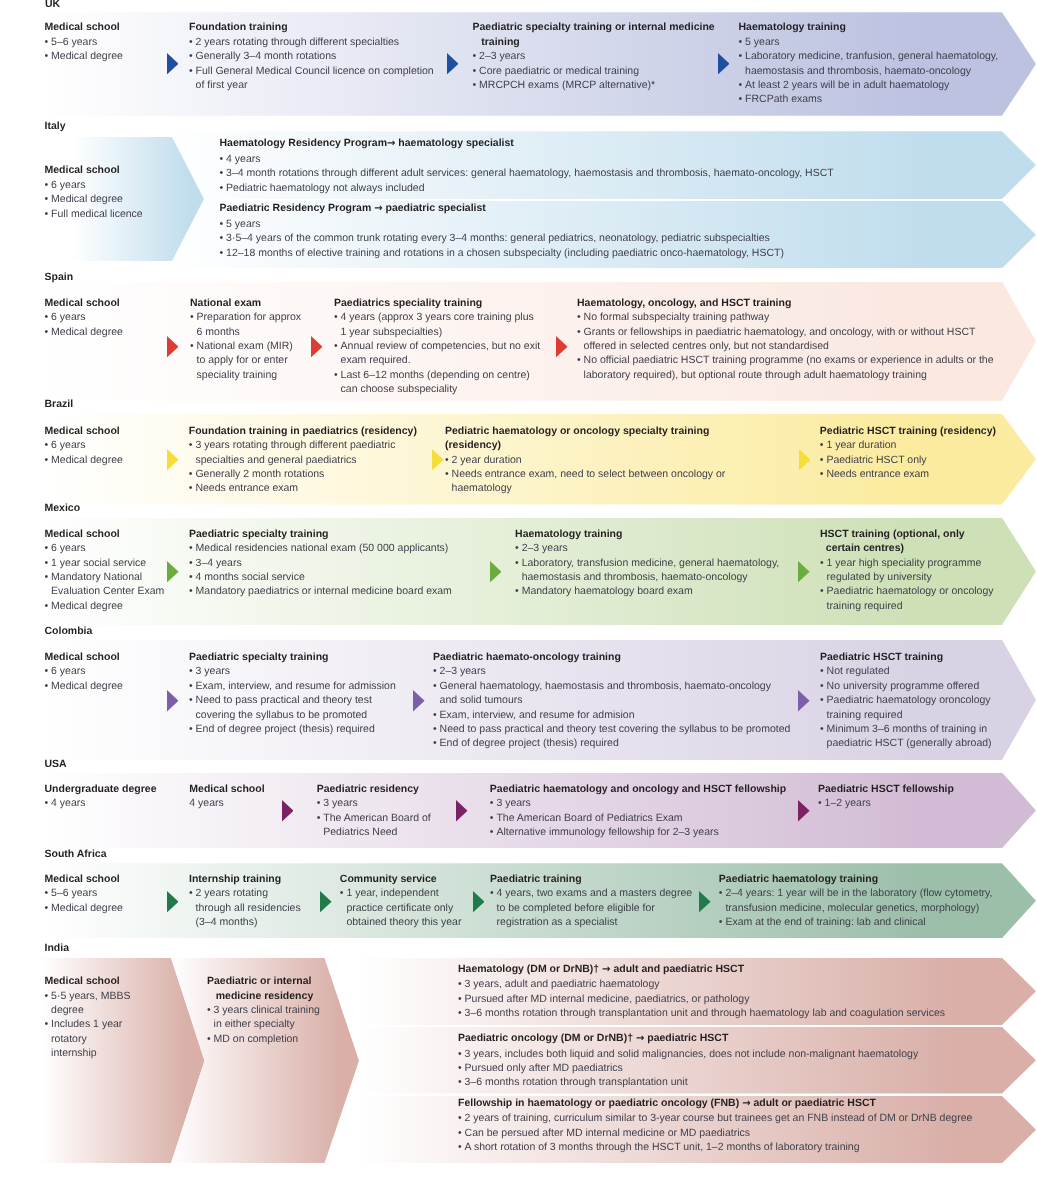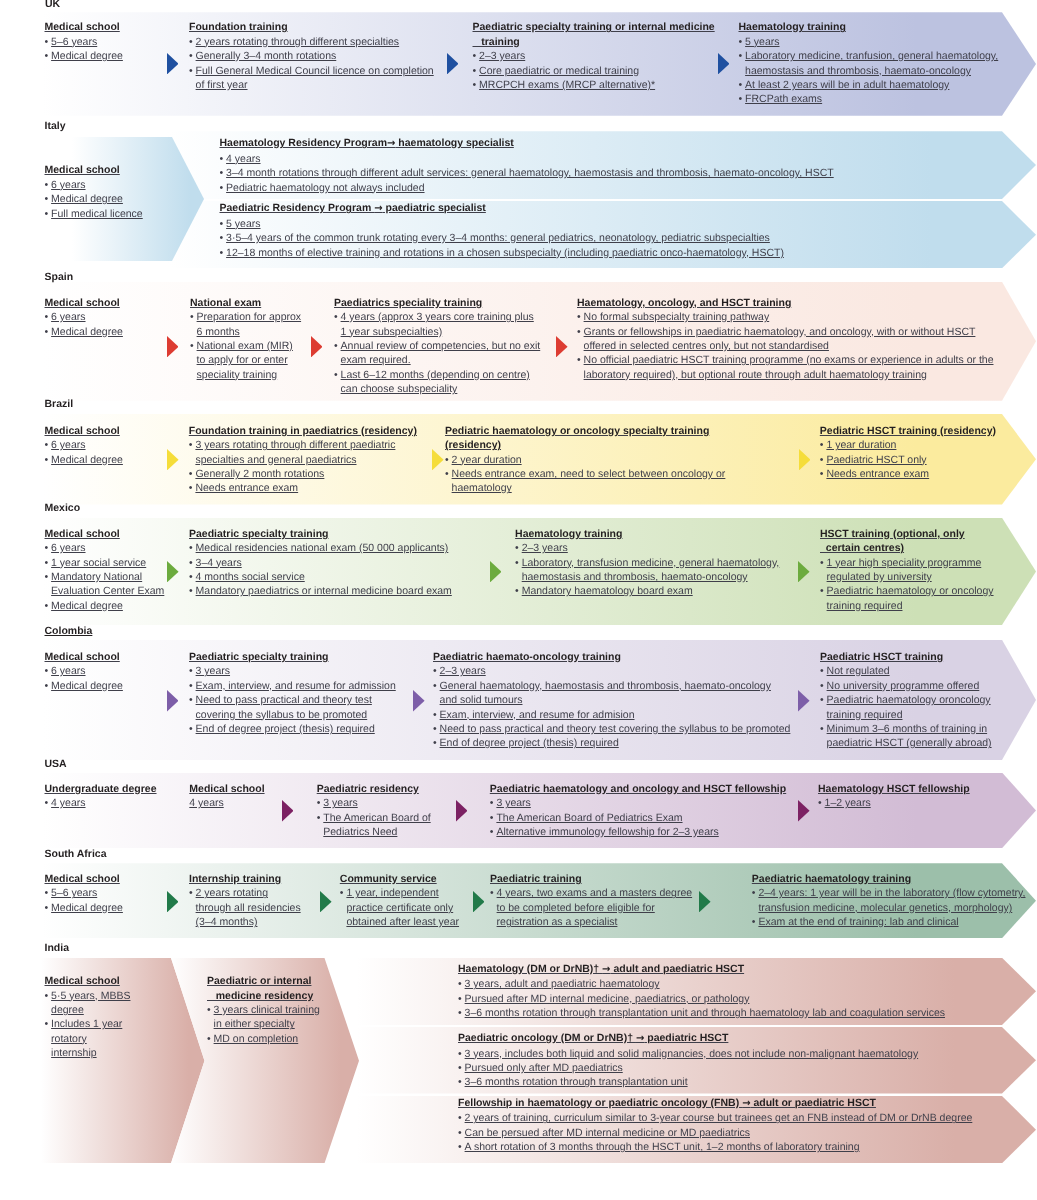--- a/index.html
+++ b/index.html
@@ -4,21 +4,21 @@
 <style>
   html,body{margin:0;padding:0;background:#ffffff;}
   body{width:1037px;height:1200px;position:relative;overflow:hidden;
        font-family:"Liberation Sans",sans-serif;color:#3a3a45;
        -webkit-font-smoothing:antialiased;
        text-rendering:geometricPrecision;}
   #stage{position:absolute;left:0;top:0;width:1037px;height:1200px;overflow:hidden;}
   .country-label{position:absolute;font-size:10.5px;font-weight:bold;color:#231f20;
        line-height:12px;white-space:pre;}
   .band{position:absolute;}
-  .col{position:absolute;font-size:10.5px;line-height:14.4px;color:#3f3f4a;white-space:pre;text-decoration:underline;}
+  .col{position:absolute;font-size:10.5px;line-height:14.4px;color:#3f3f4a;white-space:pre;}
   .col .h{font-weight:bold;color:#231f20;}
   .col .li{position:relative;padding-left:6.6px;}
   .col .li>.bu{position:absolute;left:0px;top:0px;}
   .tri{position:absolute;}
   .arw{font-family:"DejaVu Sans",sans-serif;font-size:10px;letter-spacing:0;}
 </style>
 </head>
 <body>
 
 <div id="stage">
@@ -92,60 +92,60 @@
     <div class="band" style="left: 42px; top: 639.8px; width: 994px; height: 120.2px; clip-path: polygon(0% 0%, 96.579% 0%, 100% 50%, 96.579% 100%, 0% 100%); background: linear-gradient(to right, rgb(255, 255, 255) 0%, rgb(217, 210, 228) 88%, rgb(217, 210, 228) 100%);"></div>
     <svg class="tri" width="11.6" height="21.4" viewBox="0 0 11.6 21.4" style="left: 166.9px; top: 690.2px;">
       <path d="M0 0 L11.6 10.7 L0 21.4 Z" fill="#7d5ea8"></path>
     </svg>
     <svg class="tri" width="11.6" height="21.4" viewBox="0 0 11.6 21.4" style="left: 413px; top: 690.2px;">
       <path d="M0 0 L11.6 10.7 L0 21.4 Z" fill="#7d5ea8"></path>
     </svg>
     <svg class="tri" width="11.6" height="21.4" viewBox="0 0 11.6 21.4" style="left: 798.1px; top: 690.2px;">
       <path d="M0 0 L11.6 10.7 L0 21.4 Z" fill="#7d5ea8"></path>
     </svg>
-    <div class="country-label" style="left: 44.5px; top: 625.4px; text-decoration: underline;">Colombia</div>
+    <div class="country-label" style="left: 44.5px; top: 625.4px;">Colombia</div>
     <div class="col" style="left: 44.5px; top: 649.9px;"><div class="h">Medical school</div><div class="li"><span class="bu">•</span>6 years</div><div class="li"><span class="bu">•</span>Medical degree</div></div>
     <div class="col" style="left: 189px; top: 649.9px;"><div class="h">Paediatric specialty training</div><div class="li"><span class="bu">•</span>3 years</div><div class="li"><span class="bu">•</span>Exam, interview, and resume for admission</div><div class="li"><span class="bu">•</span>Need to pass practical and theory test</div><div class="li">covering the syllabus to be promoted</div><div class="li"><span class="bu">•</span>End of degree project (thesis) required</div></div>
     <div class="col" style="left: 433px; top: 649.9px;"><div class="h">Paediatric haemato-oncology training</div><div class="li"><span class="bu">•</span>2–3 years</div><div class="li"><span class="bu">•</span>General haematology, haemostasis and thrombosis, haemato-oncology</div><div class="li">and solid tumours</div><div class="li"><span class="bu">•</span>Exam, interview, and resume for admision</div><div class="li"><span class="bu">•</span>Need to pass practical and theory test covering the syllabus to be promoted</div><div class="li"><span class="bu">•</span>End of degree project (thesis) required</div></div>
     <div class="col" style="left: 820px; top: 649.9px;"><div class="h">Paediatric HSCT training</div><div class="li"><span class="bu">•</span>Not regulated</div><div class="li"><span class="bu">•</span>No university programme offered</div><div class="li"><span class="bu">•</span>Paediatric haematology oroncology</div><div class="li">training required</div><div class="li"><span class="bu">•</span>Minimum 3–6 months of training in</div><div class="li">paediatric HSCT (generally abroad)</div></div>
     <div class="band" style="left: 42px; top: 772.5px; width: 994px; height: 75.8px; clip-path: polygon(0% 0%, 96.579% 0%, 100% 50%, 96.579% 100%, 0% 100%); background: linear-gradient(to right, rgb(255, 255, 255) 0%, rgb(210, 188, 213) 88%, rgb(210, 188, 213) 100%);"></div>
     <svg class="tri" width="11.6" height="21.4" viewBox="0 0 11.6 21.4" style="left: 281.8px; top: 800.4px;">
       <path d="M0 0 L11.6 10.7 L0 21.4 Z" fill="#7c2163"></path>
     </svg>
     <svg class="tri" width="11.6" height="21.4" viewBox="0 0 11.6 21.4" style="left: 455.5px; top: 800.4px;">
       <path d="M0 0 L11.6 10.7 L0 21.4 Z" fill="#7c2163"></path>
     </svg>
     <svg class="tri" width="11.6" height="21.4" viewBox="0 0 11.6 21.4" style="left: 798px; top: 800.4px;">
       <path d="M0 0 L11.6 10.7 L0 21.4 Z" fill="#7c2163"></path>
     </svg>
     <div class="country-label" style="left: 44.5px; top: 757.9px; text-align: right;">USA</div>
     <div class="col" style="left: 44.5px; top: 781.7px;"><div class="h">Undergraduate degree</div><div class="li"><span class="bu">•</span>4 years</div></div>
     <div class="col" style="left: 189.3px; top: 781.7px;"><div class="h">Medical school</div><div>4 years</div></div>
     <div class="col" style="left: 316.7px; top: 781.7px;"><div class="h">Paediatric residency</div><div class="li"><span class="bu">•</span>3 years</div><div class="li"><span class="bu">•</span>The American Board of</div><div class="li">Pediatrics Need</div></div>
     <div class="col" style="left: 489.8px; top: 781.7px;"><div class="h">Paediatric haematology and oncology and HSCT fellowship</div><div class="li"><span class="bu">•</span>3 years</div><div class="li"><span class="bu">•</span>The American Board of Pediatrics Exam</div><div class="li"><span class="bu">•</span>Alternative immunology fellowship for 2–3 years</div></div>
-    <div class="col" style="left: 818px; top: 781.7px;"><div class="h">Haematology HSCT fellowship</div><div class="li"><span class="bu">•</span>1–2 years</div></div>
+    <div class="col" style="left: 818px; top: 781.7px;"><div class="h">Paediatric HSCT fellowship</div><div class="li"><span class="bu">•</span>1–2 years</div></div>
     <div class="band" style="left: 42px; top: 863.2px; width: 994px; height: 75.1px; clip-path: polygon(0% 0%, 96.579% 0%, 100% 50%, 96.579% 100%, 0% 100%); background: linear-gradient(to right, rgb(255, 255, 255) 0%, rgb(156, 191, 170) 88%, rgb(156, 191, 170) 100%);"></div>
     <svg class="tri" width="11.6" height="21.4" viewBox="0 0 11.6 21.4" style="left: 166.7px; top: 890.6px;">
       <path d="M0 0 L11.6 10.7 L0 21.4 Z" fill="#217a49"></path>
     </svg>
     <svg class="tri" width="11.6" height="21.4" viewBox="0 0 11.6 21.4" style="left: 320.1px; top: 890.6px;">
       <path d="M0 0 L11.6 10.7 L0 21.4 Z" fill="#217a49"></path>
     </svg>
     <svg class="tri" width="11.6" height="21.4" viewBox="0 0 11.6 21.4" style="left: 472.6px; top: 890.6px;">
       <path d="M0 0 L11.6 10.7 L0 21.4 Z" fill="#217a49"></path>
     </svg>
     <svg class="tri" width="11.6" height="21.4" viewBox="0 0 11.6 21.4" style="left: 699.3px; top: 890.6px;">
       <path d="M0 0 L11.6 10.7 L0 21.4 Z" fill="#217a49"></path>
     </svg>
     <div class="country-label" style="left: 44.5px; top: 848px;">South Africa</div>
     <div class="col" style="left: 44.5px; top: 872px;"><div class="h">Medical school</div><div class="li"><span class="bu">•</span>5–6 years</div><div class="li"><span class="bu">•</span>Medical degree</div></div>
     <div class="col" style="left: 189px; top: 872px;"><div class="h">Internship training</div><div class="li"><span class="bu">•</span>2 years rotating</div><div class="li">through all residencies</div><div class="li">(3–4 months)</div></div>
-    <div class="col" style="left: 339.8px; top: 872px;"><div class="h">Community service</div><div class="li"><span class="bu">•</span>1 year, independent</div><div class="li">practice certificate only</div><div class="li">obtained after least year</div></div>
+    <div class="col" style="left: 339.8px; top: 872px;"><div class="h">Community service</div><div class="li"><span class="bu">•</span>1 year, independent</div><div class="li">practice certificate only</div><div class="li">obtained theory this year</div></div>
     <div class="col" style="left: 490px; top: 872px;"><div class="h">Paediatric training</div><div class="li"><span class="bu">•</span>4 years, two exams and a masters degree</div><div class="li">to be completed before eligible for</div><div class="li">registration as a specialist</div></div>
-    <div class="col" style="left: 718.8px; top: 872px; margin-left: 33px;"><div class="h">Paediatric haematology training</div><div class="li"><span class="bu">•</span>2–4 years: 1 year will be in the laboratory (flow cytometry,</div><div class="li">transfusion medicine, molecular genetics, morphology)</div><div class="li"><span class="bu">•</span>Exam at the end of training: lab and clinical</div></div>
+    <div class="col" style="left: 718.8px; top: 872px;"><div class="h">Paediatric haematology training</div><div class="li"><span class="bu">•</span>2–4 years: 1 year will be in the laboratory (flow cytometry,</div><div class="li">transfusion medicine, molecular genetics, morphology)</div><div class="li"><span class="bu">•</span>Exam at the end of training: lab and clinical</div></div>
     <div class="band" style="left: 357px; top: 957.7px; width: 679px; height: 67.3px; clip-path: polygon(0% 0%, 94.993% 0%, 100% 50%, 94.993% 100%, 0% 100%); background: linear-gradient(to right, rgb(255, 255, 255) 0%, rgb(217, 175, 168) 88%, rgb(217, 175, 168) 100%);"></div>
     <div class="band" style="left: 357px; top: 1027px; width: 679px; height: 66.5px; clip-path: polygon(0% 0%, 94.993% 0%, 100% 50%, 94.993% 100%, 0% 100%); background: linear-gradient(to right, rgb(255, 255, 255) 0%, rgb(217, 175, 168) 88%, rgb(217, 175, 168) 100%);"></div>
     <div class="band" style="left: 357px; top: 1096px; width: 679px; height: 67.3px; clip-path: polygon(0% 0%, 94.993% 0%, 100% 50%, 94.993% 100%, 0% 100%); background: linear-gradient(to right, rgb(255, 255, 255) 0%, rgb(217, 175, 168) 88%, rgb(217, 175, 168) 100%);"></div>
     <div class="band" style="left: 41px; top: 958px; width: 163.5px; height: 205.3px; clip-path: polygon(0% 0%, 79.511% 0%, 100% 50%, 79.511% 100%, 0% 100%); background: linear-gradient(to right, rgb(255, 255, 255) 0%, rgb(217, 175, 168) 90%, rgb(217, 175, 168) 100%);"></div>
     <div class="band" style="left: 171px; top: 958px; width: 188px; height: 205.3px; clip-path: polygon(0% 0%, 81.649% 0%, 100% 50%, 81.649% 100%, 0% 100%, 17.819% 50%); background: linear-gradient(to right, rgb(255, 255, 255) 0%, rgb(217, 175, 168) 90%, rgb(217, 175, 168) 100%);"></div>
     <div class="country-label" style="left: 44.5px; top: 941.5px;">India</div>
     <div class="col" style="left: 44.5px; top: 974.2px;"><div class="h">Medical school</div><div class="li"><span class="bu">•</span>5·5 years, MBBS</div><div class="li">degree</div><div class="li"><span class="bu">•</span>Includes 1 year</div><div class="li">rotatory</div><div class="li">internship</div></div>
     <div class="col" style="left: 207px; top: 974.2px;"><div class="h">Paediatric or internal</div><div class="h">&nbsp;&nbsp;&nbsp;medicine residency</div><div class="li"><span class="bu">•</span>3 years clinical training</div><div class="li">in either specialty</div><div class="li"><span class="bu">•</span>MD on completion</div></div>
     <div class="col" style="left: 458px; top: 961.9px;"><div class="h">Haematology (DM or DrNB)† <span class="arw">→</span> adult and paediatric HSCT</div><div class="li"><span class="bu">•</span>3 years, adult and paediatric haematology</div><div class="li"><span class="bu">•</span>Pursued after MD internal medicine, paediatrics, or pathology</div><div class="li"><span class="bu">•</span>3–6 months rotation through transplantation unit and through haematology lab and coagulation services</div></div>
     <div class="col" style="left: 458px; top: 1031.1px;"><div class="h">Paediatric oncology (DM or DrNB)† <span class="arw">→</span> paediatric HSCT</div><div class="li"><span class="bu">•</span>3 years, includes both liquid and solid malignancies, does not include non-malignant haematology</div><div class="li"><span class="bu">•</span>Pursued only after MD paediatrics</div><div class="li"><span class="bu">•</span>3–6 months rotation through transplantation unit</div></div>

